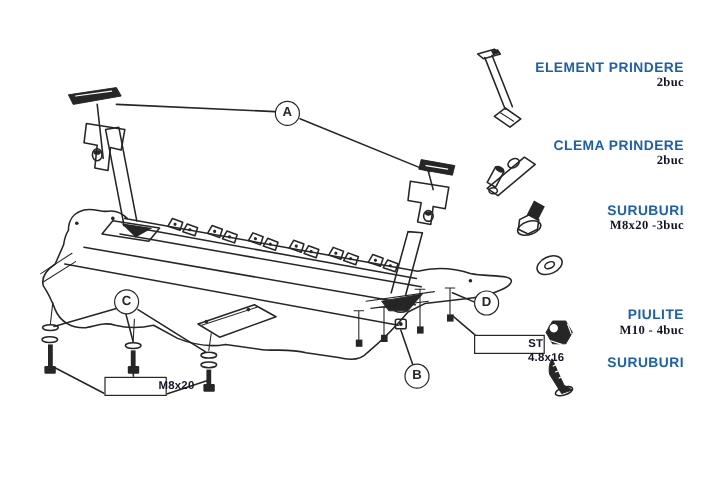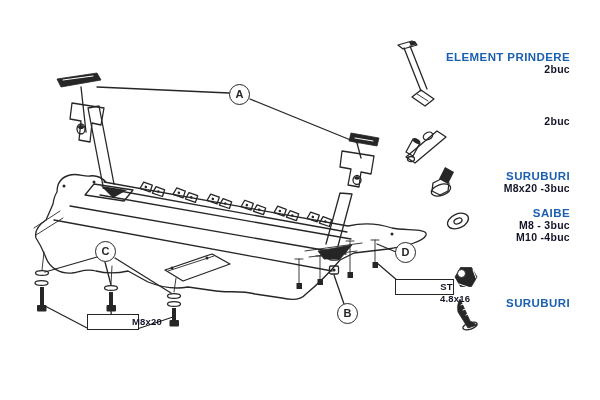--- a/index.html
+++ b/index.html
@@ -36,21 +36,21 @@
     font-size:9.5px;font-weight:800;color:var(--text);
     letter-spacing:.2px;line-height:12px;padding-top:1px;padding-left:44px;
   }
   .part-text{position:absolute;right:30px;text-align:right;}
   .pt-head{
     font-size:11.5px;font-weight:800;color:var(--heading);
     letter-spacing:.4px;line-height:13px;white-space:nowrap;
   }
   .pt-sub{
     font-size:10.5px;font-weight:700;color:var(--text);
-    letter-spacing:.3px;line-height:11.5px;white-space:nowrap;
+    letter-spacing:.3px;line-height:11.5px;white-space:nowrap;font-family:Liberation Serif, serif;
   }
 </style>
 </head>
 <body>
 
 <div id="screen">
 
   <svg width="600" height="400" viewBox="0 0 600 400">
     <defs>
       <g id="tabgrp">
@@ -211,28 +211,28 @@
   <div class="callout" style="left:395px;top:242px">D</div>
 
   <div class="labelbox" style="left:87px;top:314px;width:52px;height:16px">M8x20</div>
   <div class="labelbox" style="left:395px;top:279px;width:59px;height:16px">ST 4.8x16</div>
 
   <div class="part-text" style="top:51px">
     <div class="pt-head">ELEMENT PRINDERE</div>
     <div class="pt-sub">2buc</div>
   </div>
   <div class="part-text" style="top:116px">
+    <div class="pt-head">CLEMA PRINDERE</div>
     <div class="pt-sub">2buc</div>
   </div>
   <div class="part-text" style="top:170px">
     <div class="pt-head">SURUBURI</div>
     <div class="pt-sub">M8x20 -3buc</div>
   </div>
-  <div class="part-text" style="top:207px">
-    <div class="pt-head">SAIBE</div>
-    <div class="pt-sub">M8 - 3buc</div>
-    <div class="pt-sub">M10 -4buc</div>
+  <div class="part-text" style="top:257px">
+    <div class="pt-head">PIULITE</div>
+    <div class="pt-sub">M10 - 4buc</div>
   </div>
   <div class="part-text" style="top:297px">
     <div class="pt-head">SURUBURI</div>
   </div>
 
 </div>
 
 </body></html>

